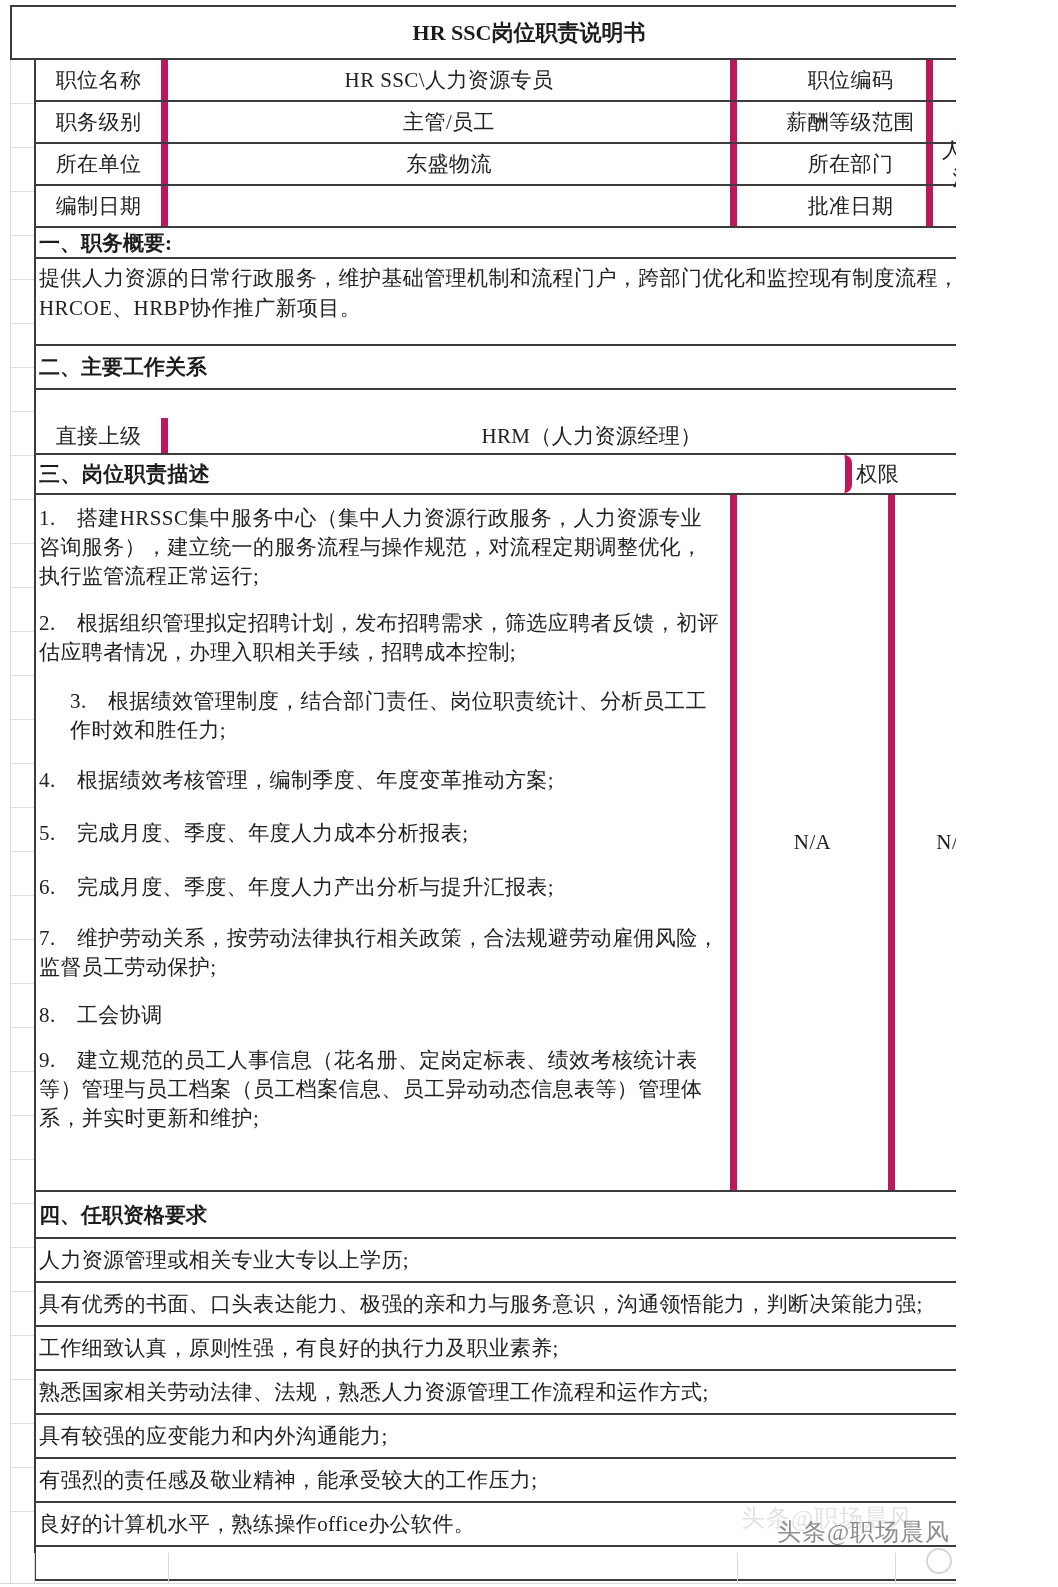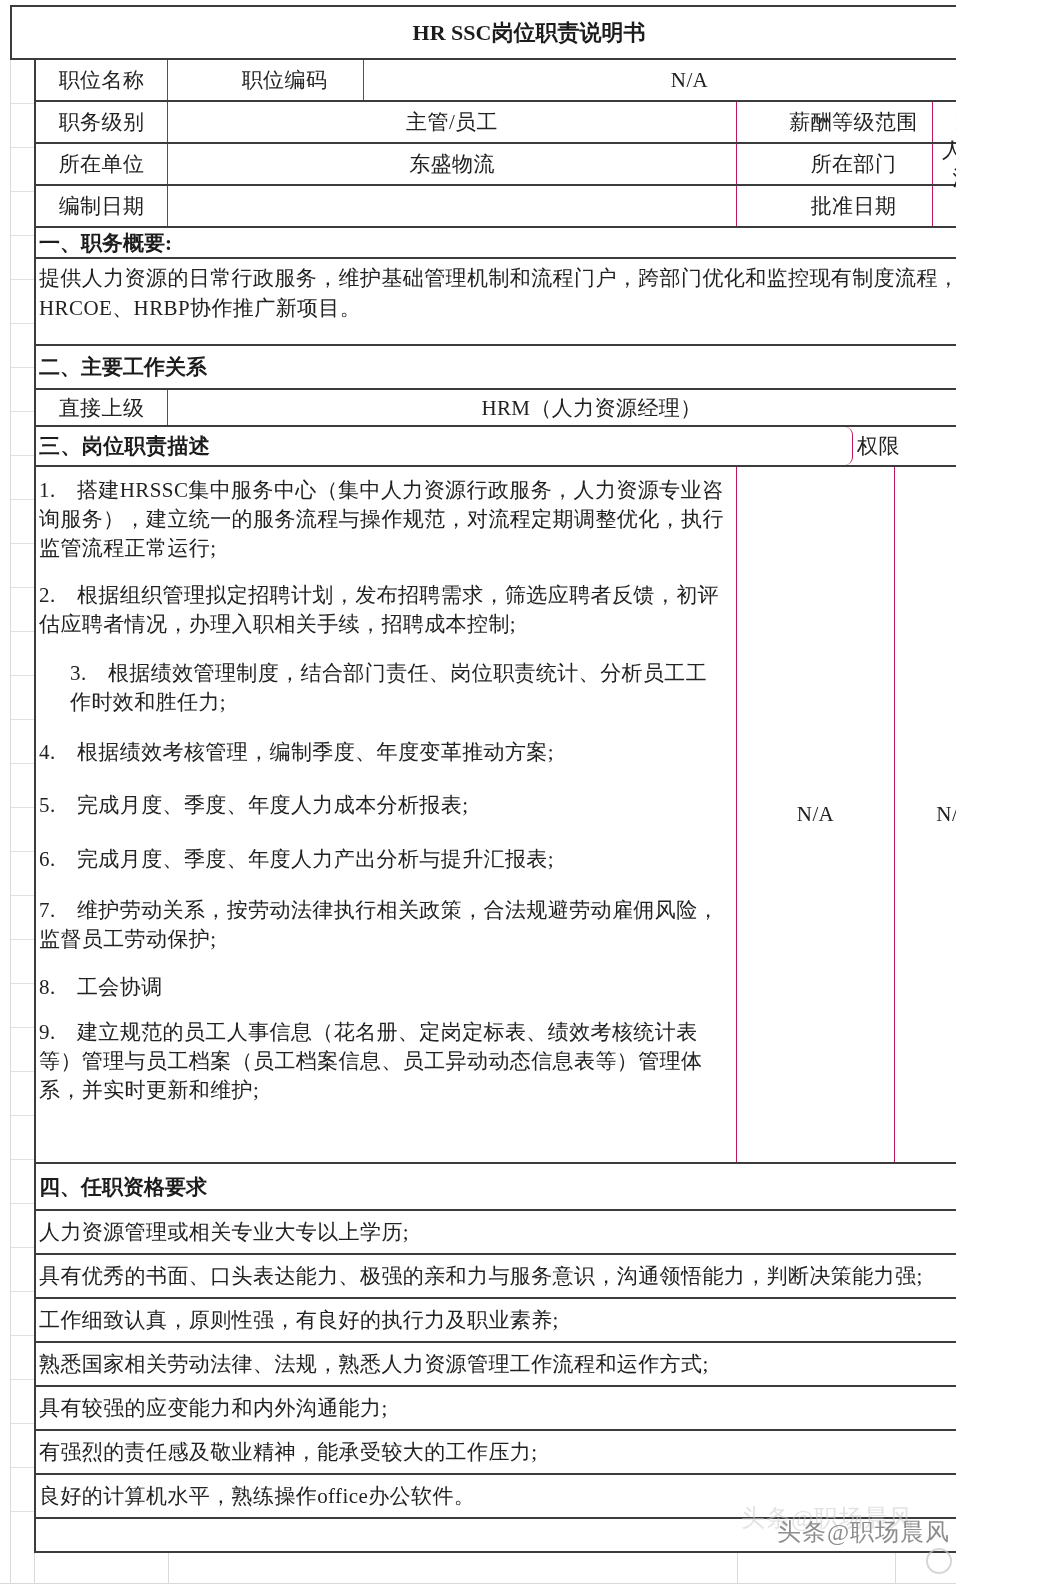--- a/index.html
+++ b/index.html
@@ -27,40 +27,40 @@
   }
 
   .tbl {
     position:absolute; left:34px; top:60px; width:983px;
     border:2px solid #3c3c3c; border-top:none; background:#ffffff;
   }
   .row { display:flex; align-items:stretch; border-bottom:2px solid #3c3c3c; }
   .row.last { border-bottom:none; }
 
   .cell { display:flex; align-items:center; font-size:21px; letter-spacing:0.4px; color:#222; }
-  .br { border-right:1px solid #be185d; }
+  .br { border-right:7px solid #be185d; }
   .c-center { justify-content:center; text-align:center; }
   .pl3 { padding-left:3px; }
   .pl4 { padding-left:4px; }
   .pl8 { padding-left:8px; }
 
   .w-c1 { width:132px; }
   .w-c2 { width:569px; }
   .w-c3 { width:158px;margin-left:38px; }
   .w-c4 { flex:1; }
   .grow { flex:1; }
   .w-main { width:701px; }
   .w-auth { width:158px; }
   .w-perf { flex:1; }
 
   .h-info  { height:42px; }
   .h-s1head{ height:31px; }
   .h-s1body{ height:87px; }
   .h-s2head{ height:44px; }
-  .h-s2row { height:37px; }
+  .h-s2row { height:37px;margin-top:28px; }
   .h-s3head{ height:40px; }
   .h-s3body{ height:697px; }
   .h-s4head{ height:47px; }
   .h-qual  { height:44px; }
   .h-empty { height:32px; }
 
   .heading { width:100%; font-weight:bold; padding-left:3px; font-size:21px; display:flex; align-items:center; color:#1c1c1c;border-radius:8px; }
 
   .para {
     width:100%; padding:4px 12px 0 3px; font-size:21px; letter-spacing:0.4px;
@@ -97,20 +97,21 @@
 
   <div class="gridline-strip left"></div>
   <div class="gridline-strip right"></div>
 
   <div class="title-bar">HR SSC岗位职责说明书</div>
 
   <div class="tbl">
 
     <div class="row h-info">
       <div class="cell br c-center w-c1">职位名称</div>
+      <div class="cell br c-center w-c2">HR SSC\人力资源专员</div>
       <div class="cell br c-center w-c3">职位编码</div>
       <div class="cell c-center w-c4">N/A</div>
     </div>
     <div class="row h-info">
       <div class="cell br c-center w-c1">职务级别</div>
       <div class="cell br c-center w-c2">主管/员工</div>
       <div class="cell br c-center w-c3">薪酬等级范围</div>
       <div class="cell c-center w-c4">N/A</div>
     </div>
     <div class="row h-info">

